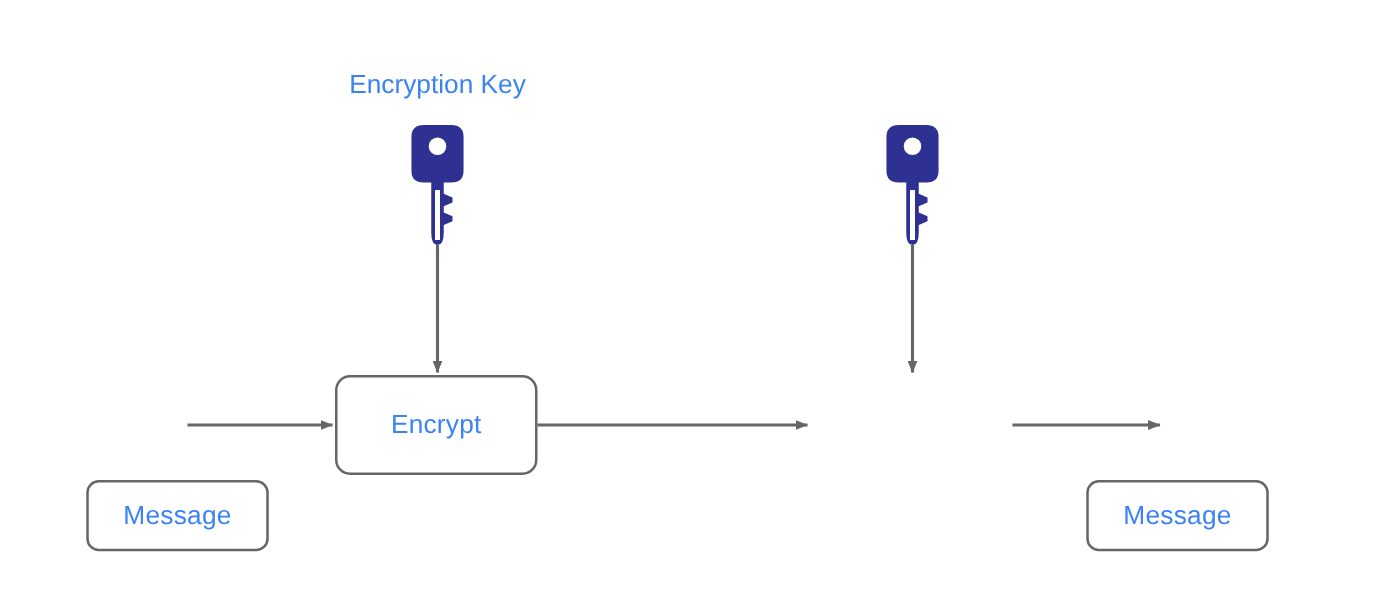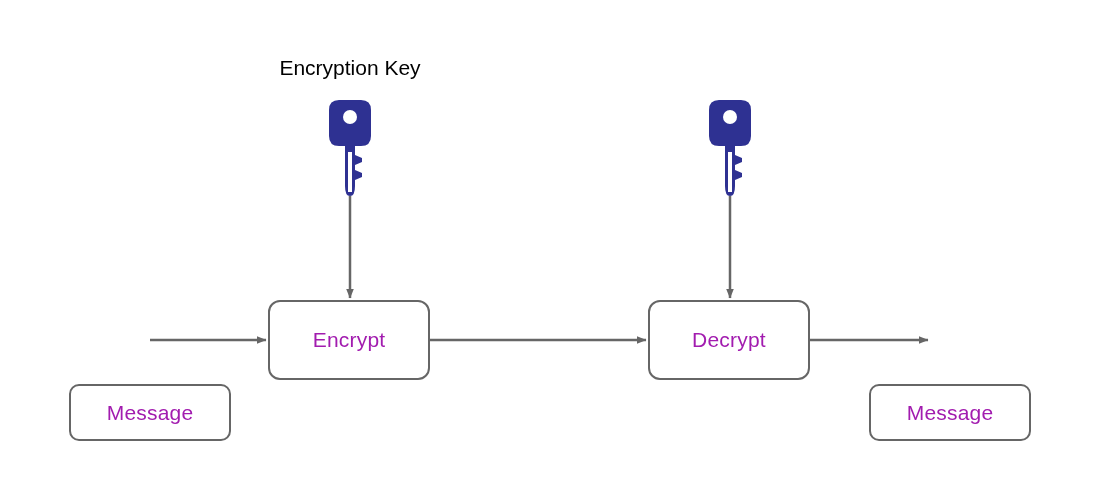--- a/index.html
+++ b/index.html
@@ -27,38 +27,38 @@
   }
   .node {
     position: absolute;
     box-sizing: border-box;
     background: #ffffff;
     border: 2px solid #666666;
     border-radius: 12px;
     display: flex;
     align-items: center;
     justify-content: center;
-    color: #a21caf;
+    color: #3b82f6;
     font-size: 21px;
     font-family: "Liberation Sans", sans-serif;
     letter-spacing: 0.2px;
     white-space: nowrap;
   }
   .process-box {
     width: 162px;
     height: 80px;
   }
   .data-box {
-    width: 162px;
+    width: 146px;
     height: 57px;
     border-radius: 10px;
   }
   .caption {
     position: absolute;
-    color: #000000;
+    color: #3b82f6;
     font-size: 21px;
     font-family: "Liberation Sans", sans-serif;
     text-align: center;
     white-space: nowrap;
     transform: translateX(-50%);
   }
   .key-icon {
     position: absolute;
     transform: translateX(-50%);
   }
@@ -106,20 +106,19 @@
                L26,55 L33,58 L33,62 L26,65 L26,70 L33,73 L33,77 L26,80 L26,86
                Q26,96 21,96 Q16,96 16,86 L16,46 L10,46
                Q0,46 0,36 L0,10 Q0,0 10,0 Z" fill="#2E3192"></path>
       <rect x="19" y="52" width="4" height="40" fill="#ffffff"></rect>
       <circle cx="21" cy="17" r="7" fill="#ffffff"></circle>
     </svg>
   </div>
 
   <div class="node process-box" style="left:268px; top:300px;">Encrypt</div>
 
-  <div class="node process-box" style="left:648px; top:300px;">Decrypt</div>
 
   <div class="node data-box" style="left:69px; top:384px;">Message</div>
 
 
   <div class="node data-box" style="left:869px; top:384px;">Message</div>
 
 </div>
 
 </body></html>

